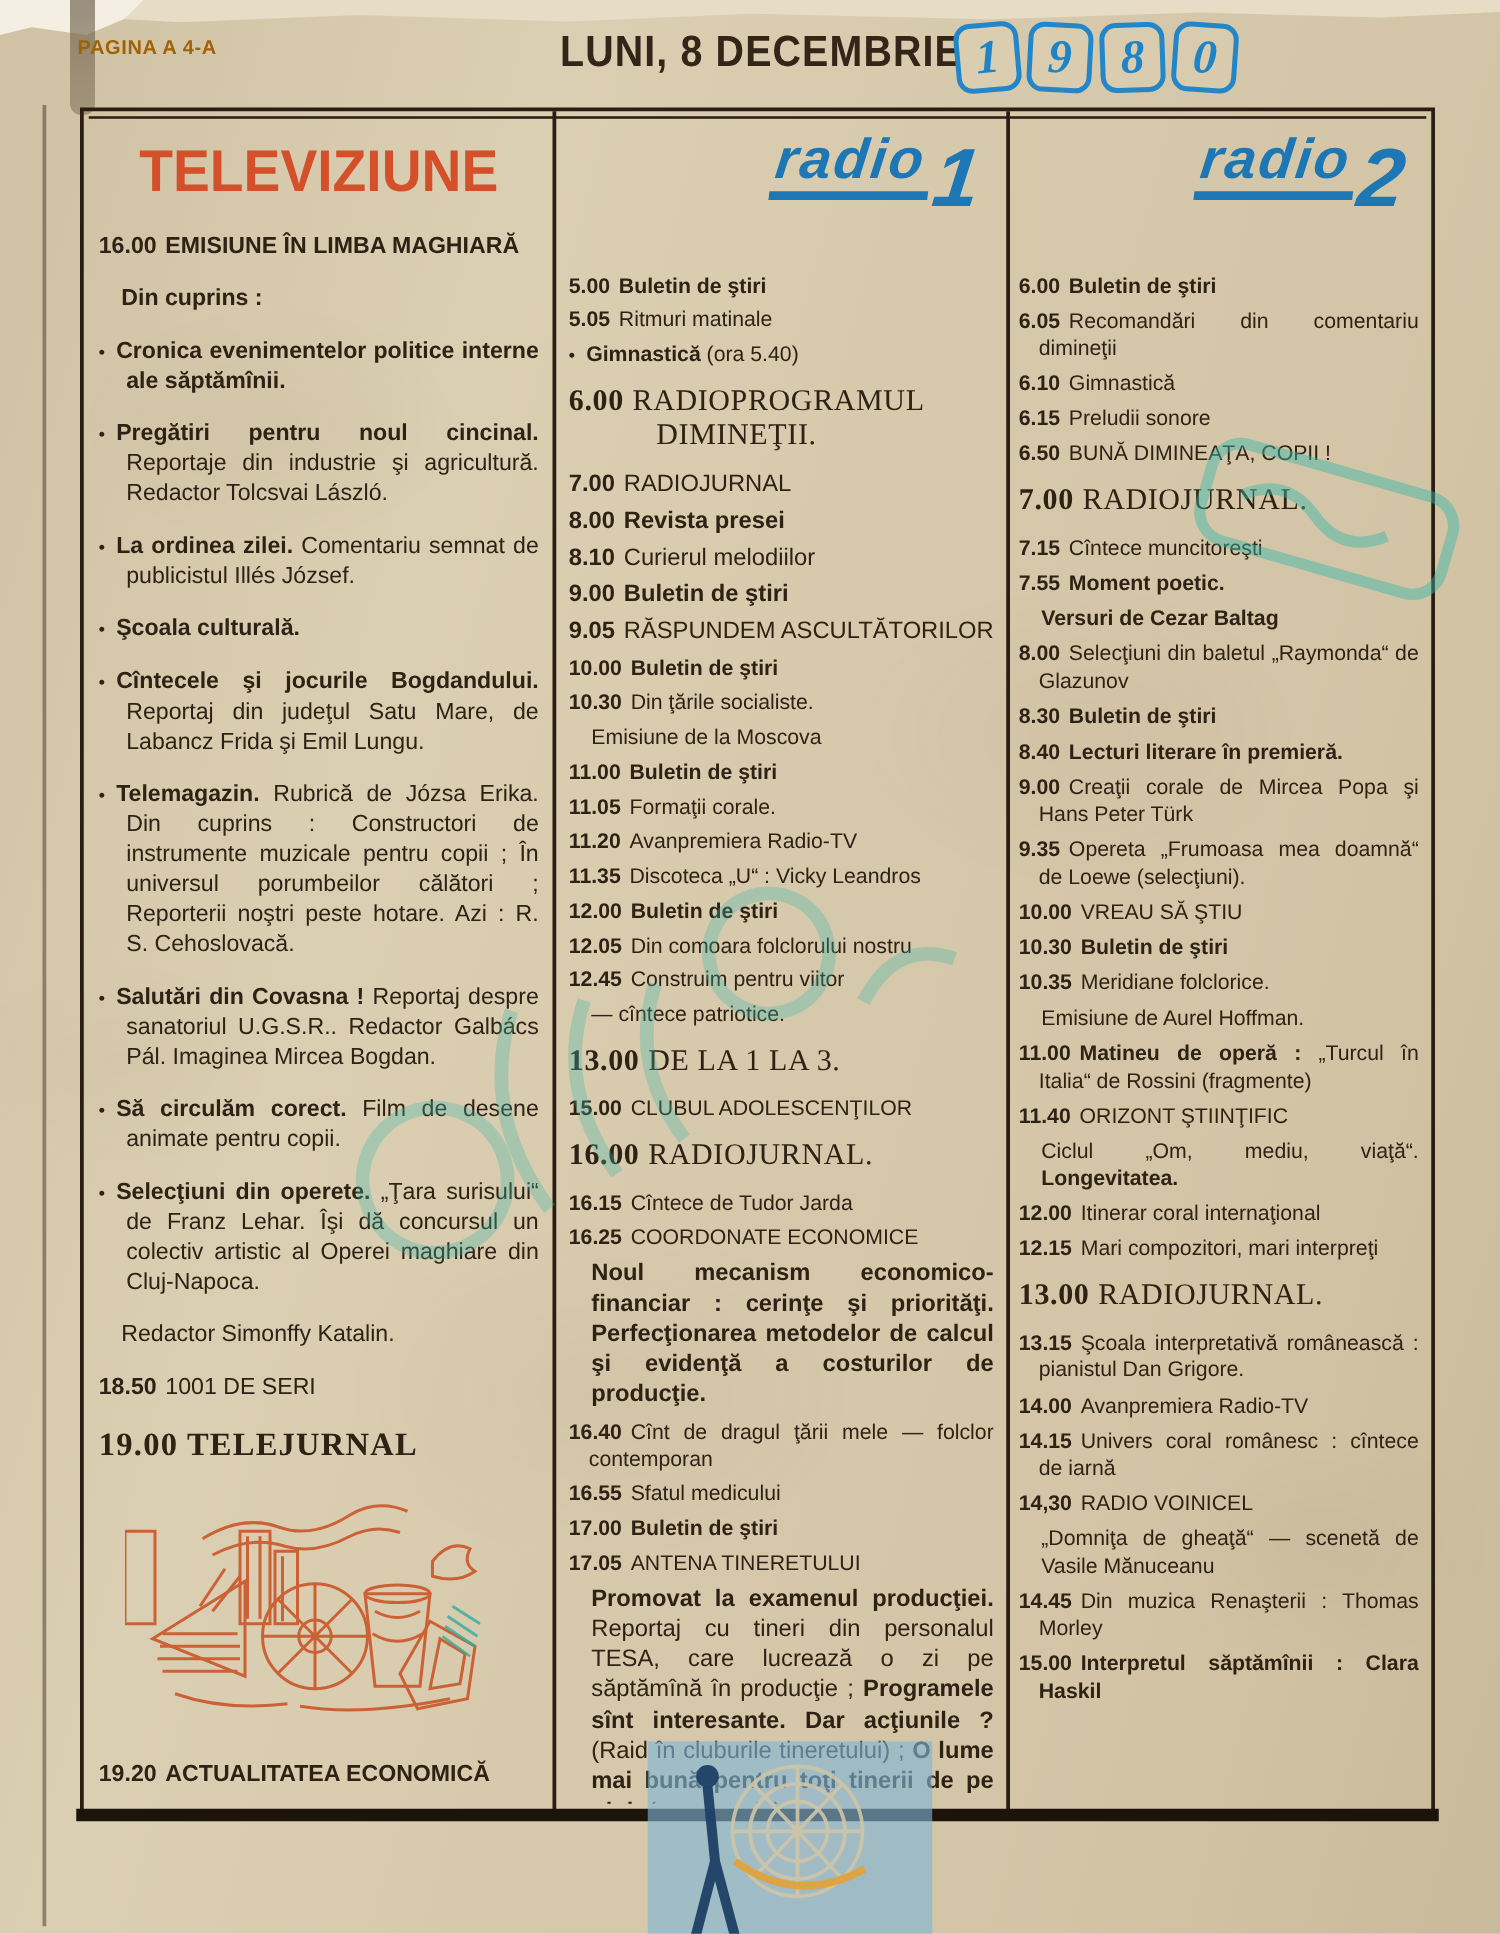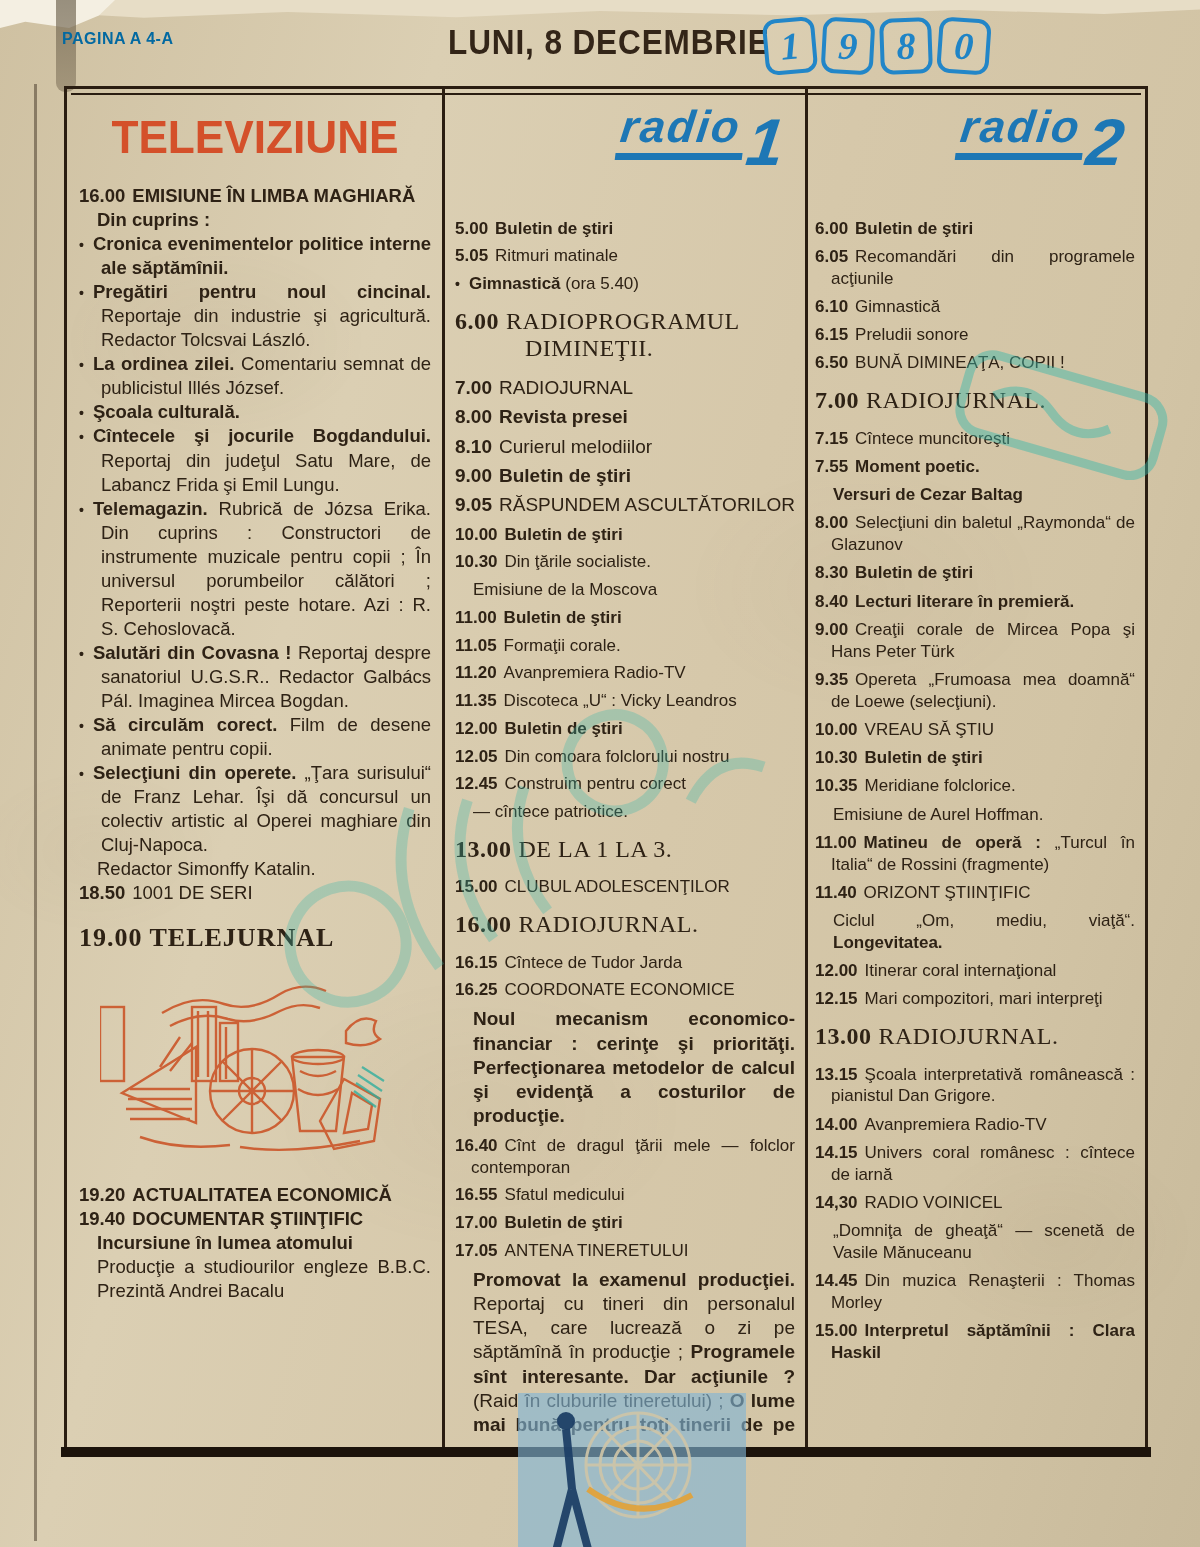--- a/index.html
+++ b/index.html
@@ -15,21 +15,21 @@
       radial-gradient(180px 120px at 8% 55%,rgba(120,100,70,.08),transparent 70%);}
   .torn-edge{position:absolute;top:0;left:0;width:100%;height:24px;background:#e7ddc6;
     clip-path:polygon(0 0,100% 0,100% 40%,92% 58%,80% 42%,66% 64%,50% 46%,38% 72%,24% 50%,12% 74%,4% 52%,0 82%);}
   .torn-white{position:absolute;top:0;left:0;width:115px;height:28px;background:#f4efe2;
     clip-path:polygon(0 0,100% 0,86% 55%,60% 100%,22% 78%,0 100%);}
   .smudge{position:absolute;left:56px;top:0;width:20px;height:92px;opacity:.65;border-radius:0 0 9px 9px;
     background:linear-gradient(#675c48,#8b7d64);}
   .edge-line{position:absolute;left:34px;top:84px;bottom:6px;width:3px;background:rgba(66,52,36,.5);}
 
   .page-label{position:absolute;left:62px;top:30px;font-size:16px;font-weight:bold;
-    color:#0369a1;letter-spacing:.5px;}
+    color:#a16207;letter-spacing:.5px;}
   .date-head{position:absolute;left:448px;top:22px;font-size:35px;font-weight:bold;color:#332518;
     letter-spacing:1px;transform:scaleX(.9);transform-origin:left;white-space:nowrap;}
   .year-row{position:absolute;left:764px;top:18px;display:flex;gap:6px;}
   .ybox{width:44px;height:48px;border:4px solid #2286c8;border-radius:13px;color:#1f84c6;
     font-family:"Liberation Serif",serif;font-weight:bold;font-style:italic;font-size:38px;
     display:flex;align-items:center;justify-content:center;background:rgba(250,250,245,.08);}
   .ybox:nth-child(1){transform:rotate(-5deg);}
   .ybox:nth-child(2){transform:rotate(3deg);}
   .ybox:nth-child(3){transform:rotate(-2deg);}
   .ybox:nth-child(4){transform:rotate(4deg);}
@@ -51,21 +51,21 @@
   .radio-logo{display:flex;justify-content:flex-end;align-items:flex-end;
     margin:12px 10px 58px 0;}
   .radio-word{font-weight:bold;font-style:italic;font-size:45px;color:#1d77b5;
     letter-spacing:2px;border-bottom:7px solid #1d77b5;line-height:.9;
     padding:0 5px 5px 2px;transform:skewX(-7deg);}
   .radio-num{font-size:66px;font-weight:bold;font-style:italic;color:#1d77b5;
     line-height:.75;margin-left:3px;transform:skewX(-7deg) translateY(8px);}
 
   .row{margin:7px 0;padding-left:16px;text-indent:-16px;text-align:justify;
     font-size:17px;line-height:1.28;color:#2e2215;}
-  .col-tv .row{font-size:18.5px;margin:0 0;line-height:1.3;}
+  .col-tv .row{font-size:18.5px;margin:18px 0;line-height:1.3;}
   .col-r1 .row{margin:6px 0;}
   .col-r2 .row{margin:6.5px 0;}
   .time{font-weight:bold;margin-right:7px;}
   .bb{font-weight:bold;}
   .nn{font-weight:normal;}
   .maj{font-family:"Liberation Serif",serif;font-size:24px !important;margin:13px 0 !important;
     padding-left:70px;text-indent:-70px;letter-spacing:.5px;line-height:1.15;}
   .majb{font-family:"Liberation Serif",serif;font-size:26px !important;margin:16px 0 !important;
     letter-spacing:1px;}
   .ser{font-family:Liberation Sans, sans-serif;font-size:19px;}
@@ -169,21 +169,21 @@
         <div class="row ser"><span class="time">9.05</span><span class="nn">RĂSPUNDEM  ASCULTĂTORILOR</span></div>
         <div class="row t-norm"><span class="time">10.00</span><span class="bb">Buletin de ştiri</span></div>
         <div class="row t-norm"><span class="time">10.30</span><span class="nn">Din ţările socialiste.</span></div>
         <div class="row sub"><span class="nn">Emisiune de la Moscova</span></div>
         <div class="row t-norm"><span class="time">11.00</span><span class="bb">Buletin de ştiri</span></div>
         <div class="row t-norm"><span class="time">11.05</span><span class="nn">Formaţii corale.</span></div>
         <div class="row t-norm"><span class="time">11.20</span><span class="nn">Avanpremiera Radio-TV</span></div>
         <div class="row t-norm"><span class="time">11.35</span><span class="nn">Discoteca „U“ : Vicky Leandros</span></div>
         <div class="row t-norm"><span class="time">12.00</span><span class="bb">Buletin de ştiri</span></div>
         <div class="row t-norm"><span class="time">12.05</span><span class="nn">Din comoara folclorului nostru</span></div>
-        <div class="row t-norm"><span class="time">12.45</span><span class="nn">Construim pentru corect</span></div>
+        <div class="row t-norm"><span class="time">12.45</span><span class="nn">Construim pentru viitor</span></div>
         <div class="row sub"><span class="nn">— cîntece patriotice.</span></div>
         <div class="row maj"><span class="time">13.00</span><span class="nn">DE LA 1 LA 3.</span></div>
         <div class="row t-caps"><span class="time">15.00</span><span class="nn">CLUBUL ADOLESCENŢILOR</span></div>
         <div class="row maj"><span class="time">16.00</span><span class="nn">RADIOJURNAL.</span></div>
         <div class="row t-norm"><span class="time">16.15</span><span class="nn">Cîntece de Tudor Jarda</span></div>
         <div class="row t-caps"><span class="time">16.25</span><span class="nn">COORDONATE ECONOMICE</span></div>
         <div class="row sub ser"><span class="bb">Noul mecanism economico-financiar : cerinţe şi priorităţi. Perfecţionarea metodelor de calcul şi evidenţă a costurilor de producţie.</span></div>
         <div class="row t-norm"><span class="time">16.40</span><span class="nn">Cînt de dragul ţării mele — folclor contemporan</span></div>
         <div class="row t-norm"><span class="time">16.55</span><span class="nn">Sfatul medicului</span></div>
         <div class="row t-norm"><span class="time">17.00</span><span class="bb">Buletin de ştiri</span></div>
@@ -192,21 +192,21 @@
       </div>
   </div>
 
   <div class="col col-r2">
     <div class="radio-logo">
       <span class="radio-word">radio</span>
       <span class="radio-num">2</span>
     </div>
     <div>
         <div class="row t-norm"><span class="time">6.00</span><span class="bb">Buletin de ştiri</span></div>
-        <div class="row t-norm"><span class="time">6.05</span><span class="nn">Recomandări din programele acţiunile</span></div>
+        <div class="row t-norm"><span class="time">6.05</span><span class="nn">Recomandări din comentariu dimineţii</span></div>
         <div class="row t-norm"><span class="time">6.10</span><span class="nn">Gimnastică</span></div>
         <div class="row t-norm"><span class="time">6.15</span><span class="nn">Preludii sonore</span></div>
         <div class="row t-caps"><span class="time">6.50</span><span class="nn">BUNĂ DIMINEAŢA, COPII !</span></div>
         <div class="row maj"><span class="time">7.00</span><span class="nn">RADIOJURNAL.</span></div>
         <div class="row t-norm"><span class="time">7.15</span><span class="nn">Cîntece muncitoreşti</span></div>
         <div class="row t-norm"><span class="time">7.55</span><span class="bb">Moment poetic.</span></div>
         <div class="row sub"><span class="bb">Versuri de Cezar Baltag</span></div>
         <div class="row t-norm"><span class="time">8.00</span><span class="nn">Selecţiuni din baletul „Raymonda“ de Glazunov</span></div>
         <div class="row t-norm"><span class="time">8.30</span><span class="bb">Buletin de ştiri</span></div>
         <div class="row t-norm"><span class="time">8.40</span><span class="bb">Lecturi literare în premieră.</span></div>

